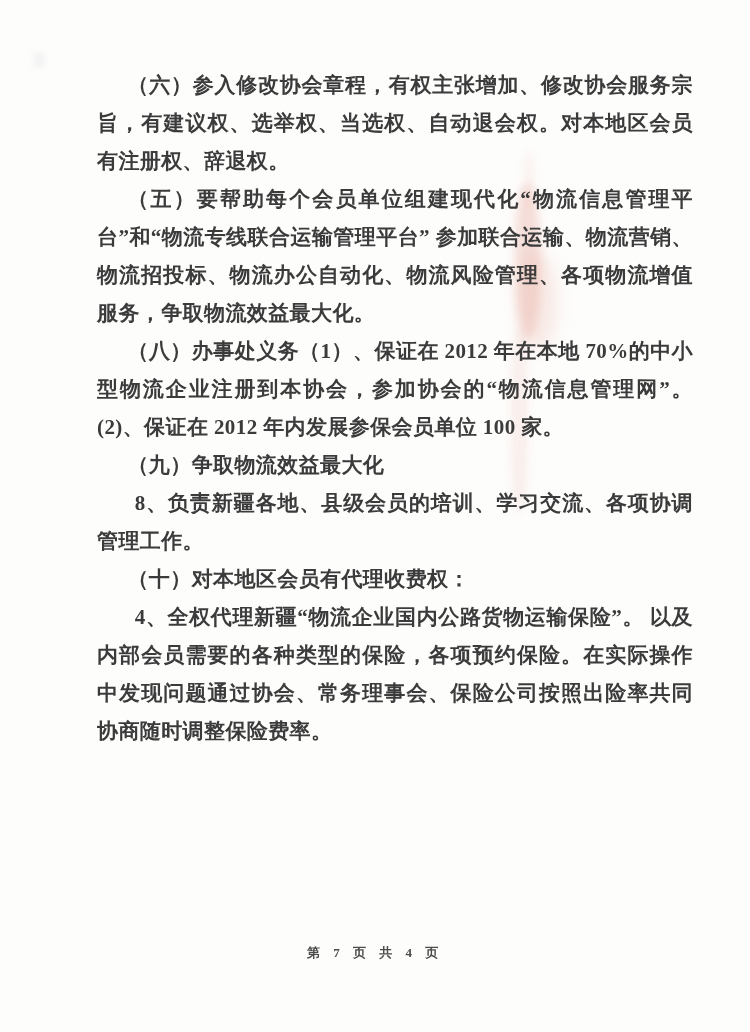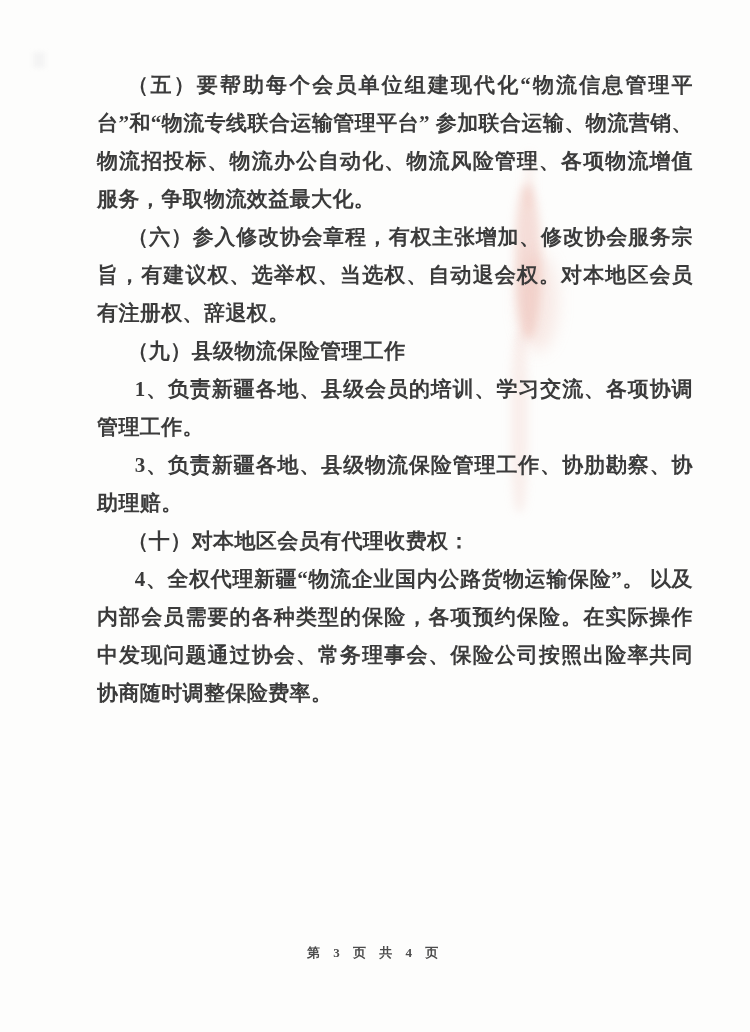--- a/index.html
+++ b/index.html
@@ -74,24 +74,24 @@
 <div class="page">
 
   <div class="corner-smudge"></div>
 
   <div class="streak streak-4"></div>
   <div class="streak streak-1"></div>
   <div class="streak streak-2"></div>
   <div class="streak streak-3"></div>
 
   <div class="content">
+    <p class="p-indent">（六）参入修改协会章程，有权主张增加、修改协会服务宗旨，有建议权、选举权、当选权、自动退会权。对本地区会员有注册权、辞退权。</p>
     <p class="p-indent">（五）要帮助每个会员单位组建现代化“物流信息管理平台”和“物流专线联合运输管理平台” 参加联合运输、物流营销、物流招投标、物流办公自动化、物流风险管理、各项物流增值服务，争取物流效益最大化。</p>
-    <p class="p-indent">（六）参入修改协会章程，有权主张增加、修改协会服务宗旨，有建议权、选举权、当选权、自动退会权。对本地区会员有注册权、辞退权。</p>
-    <p class="p-indent">（九）县级物流保险管理工作</p>
-    <p class="p-item">1、负责新疆各地、县级会员的培训、学习交流、各项协调管理工作。</p>
-    <p class="p-item">3、负责新疆各地、县级物流保险管理工作、协肋勘察、协助理赔。</p>
+    <p class="p-indent">（八）办事处义务（1）、保证在 2012 年在本地 70%的中小型物流企业注册到本协会，参加协会的“物流信息管理网”。(2)、保证在 2012 年内发展参保会员单位 100 家。</p>
+    <p class="p-indent">（九）争取物流效益最大化</p>
+    <p class="p-item">8、负责新疆各地、县级会员的培训、学习交流、各项协调管理工作。</p>
     <p class="p-indent">（十）对本地区会员有代理收费权：</p>
     <p class="p-item">4、全权代理新疆“物流企业国内公路货物运输保险”。 以及内部会员需要的各种类型的保险，各项预约保险。在实际操作中发现问题通过协会、常务理事会、保险公司按照出险率共同协商随时调整保险费率。</p>
   </div>
 
-  <div class="footer">第 3 页 共 4 页</div>
+  <div class="footer">第 7 页 共 4 页</div>
 
 </div>
 
 </body></html>

